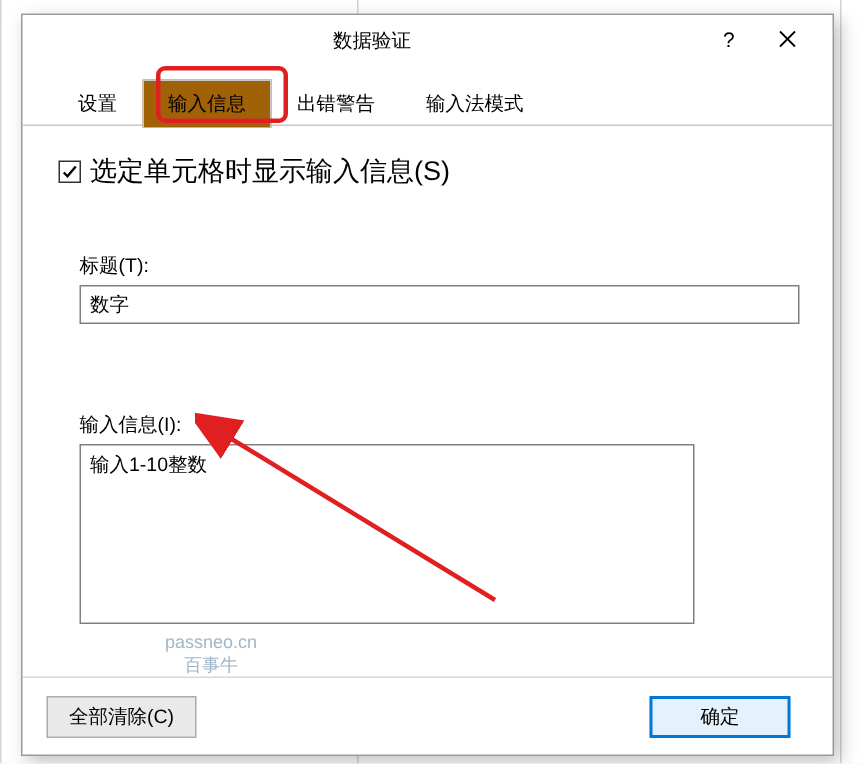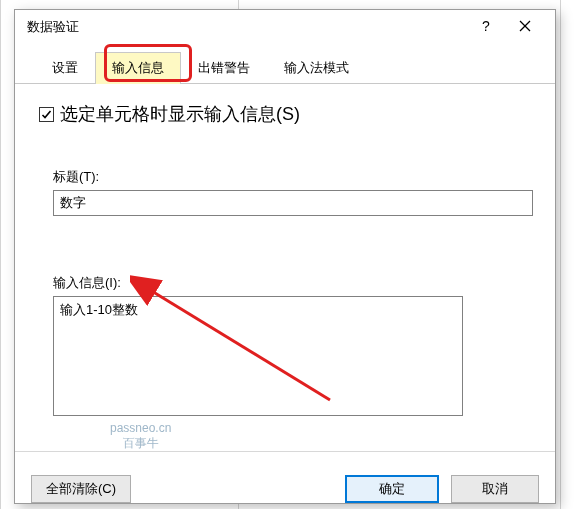--- a/index.html
+++ b/index.html
@@ -27,56 +27,57 @@
     height: 495px;
     background: #ffffff;
     border: 1px solid #9a9a9a;
     box-shadow: 4px 4px 12px rgba(0,0,0,0.25);
   }
   .titlebar {
     height: 34px;
     display: flex;
     align-items: center;
     padding: 0 8px 0 12px;
+    text-align: center;
   }
   .titlebar-title {
     flex: 1;
     font-size: 13px;
     color: #000;
   }
   .titlebar-btn {
     width: 34px;
     height: 28px;
     display: flex;
     align-items: center;
     justify-content: center;
     color: #000;
   }
   .tabrow {
     display: flex;
-    align-items: flex-end;
+    align-items: center;
     padding: 8px 4px 0 20px;
     height: 40px;
     border-bottom: 1px solid #c8c8c8;
     position: relative;
   }
   .tab {
     padding: 6px 16px 7px 16px;
     font-size: 13px;
     color: #000;
     border: 1px solid transparent;
     border-bottom: none;
     position: relative;
     top: 1px;
     background: transparent;
     margin-right: 0px;
   }
   .tab.active {
     border-color: #c8c8c8;
-    background: #fef9c3;
+    background: #a16207;
     z-index: 2;
   }
   .annot-box {
     position: absolute;
     left: 104px;
     top: 44px;
     width: 88px;
     height: 38px;
     border: 3px solid #e02020;
     border-radius: 6px;
@@ -143,21 +144,21 @@
     line-height: 1.25;
     pointer-events: none;
     z-index: 3;
   }
   .bottom-row {
     position: absolute;
     left: 0; right: 0; bottom: 0;
     height: 52px;
     border-top: 1px solid #d8d8d8;
     display: flex;
-    align-items: flex-end;
+    align-items: center;
     padding: 0 16px;
   }
   .btn {
     height: 28px;
     min-width: 88px;
     border: 1px solid #adadad;
     background: #e9e9e9;
     font-size: 13px;
     font-family: inherit;
     padding: 0 14px;
@@ -236,21 +237,20 @@
       <textarea class="textarea-input" style="">输入1-10整数</textarea>
     </div>
 
   </div>
 
   <div class="bottom-row">
     <button class="btn">全部清除(C)</button>
     <div class="spacer"></div>
     <button class="btn primary">确定</button>
     <div style="width:12px"></div>
-    <button class="btn">取消</button>
   </div>
 
 </div>
 
 <div class="annot-box"></div>
 
 <svg class="arrow" style="left:130px; top:270px;" width="220" height="150">
   <defs>
     <marker id="ahead" markerWidth="12" markerHeight="12" refX="2" refY="5" orient="auto">
       <polygon points="0,0 12,5 0,10" fill="#e02020"></polygon>

